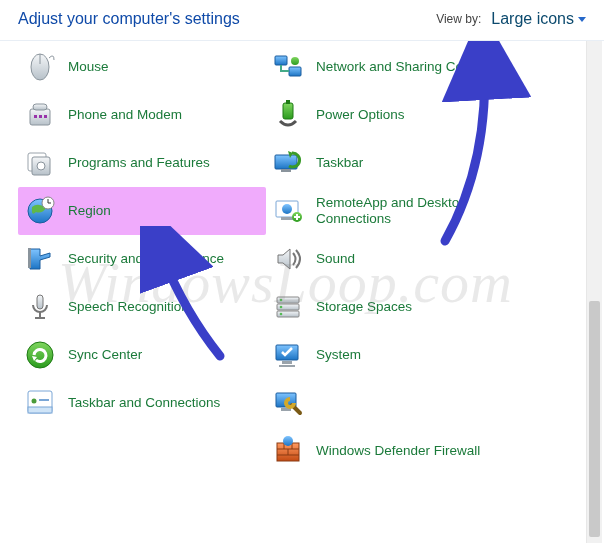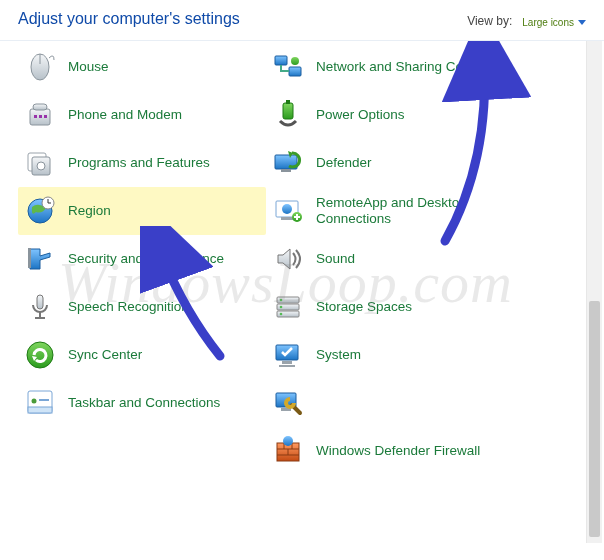--- a/index.html
+++ b/index.html
@@ -7,37 +7,37 @@
     width: 604px; height: 560px;
     font-family: "Segoe UI", Arial, sans-serif;
     font-size: 13px;
     background: #fff;
     position: relative;
     overflow: hidden;
     color: #222;
   }
   .header {
     display: flex;
-    align-items: flex-end;
+    align-items: center;
     padding: 10px 18px 12px 18px;
     border-bottom: 1px solid #e8eef5;
   }
   .header .title {
     color: #0f4aa8;
     font-size: 16px;
     flex: 1;
   }
   .header .viewby-label {
     color: #444;
     font-size: 12px;
     margin-right: 10px;
   }
   .header .viewby-value {
-    color: #4d7c0f;
-    font-size: 10px;
+    color: #0c4a6e;
+    font-size: 16px;
     display: inline-flex;
     align-items: center;
     gap: 4px;
   }
   .header .viewby-value .caret {
     display:inline-block;
     width:0;height:0;
     border-left:4px solid transparent;
     border-right:4px solid transparent;
     border-top:5px solid #2668c9;
@@ -57,21 +57,21 @@
     display: flex;
     align-items: center;
     height: 48px;
     gap: 12px;
     padding: 0 6px;
     color: #1b7a3a;
     font-size: 13.5px;
     border-radius: 2px;
   }
   .row.selected {
-    background: #fef9c3;
+    background: #f0abfc;
   }
   .row .ic { width: 32px; height: 32px; flex: 0 0 32px; }
   .row .lbl { line-height: 1.15; }
   
   .scroll-track {
     position: absolute;
     right: 2px; top: 0; bottom: 0;
     width: 15px;
     background: #f1f1f1;
     border-left: 1px solid #e7e7e7;
@@ -208,21 +208,21 @@
             </svg></span>
           <span class="lbl">Power Options</span>
         </div>
         <div class="row">
           <span class="ic"><svg viewBox="0 0 32 32" width="32" height="32">
               <rect x="3" y="8" width="22" height="14" rx="1" fill="url(#gBlue)" stroke="#1a5d9e"></rect>
               <rect x="9" y="22" width="10" height="3" fill="#8a949c"></rect>
               <path d="M20 6 a7 7 0 1 1 -3 13" fill="none" stroke="#3a9b2a" stroke-width="3"></path>
               <path d="M16 4 l5 2 l-3 5 z" fill="#3a9b2a"></path>
             </svg></span>
-          <span class="lbl">Defender</span>
+          <span class="lbl">Taskbar</span>
         </div>
         <div class="row">
           <span class="ic"><svg viewBox="0 0 32 32" width="32" height="32">
               <rect x="4" y="6" width="22" height="16" rx="1" fill="#fff" stroke="#7aa6d6"></rect>
               <circle cx="15" cy="14" r="5" fill="url(#gBlue)"></circle>
               <rect x="9" y="22" width="12" height="3" fill="#9aa3ab"></rect>
               <circle cx="25" cy="22" r="5" fill="url(#gGreen)"></circle>
               <path d="M22 22 h6 M25 19 v6" stroke="#fff" stroke-width="2"></path>
             </svg></span>
           <span class="lbl">RemoteApp and Desktop Connections</span>

